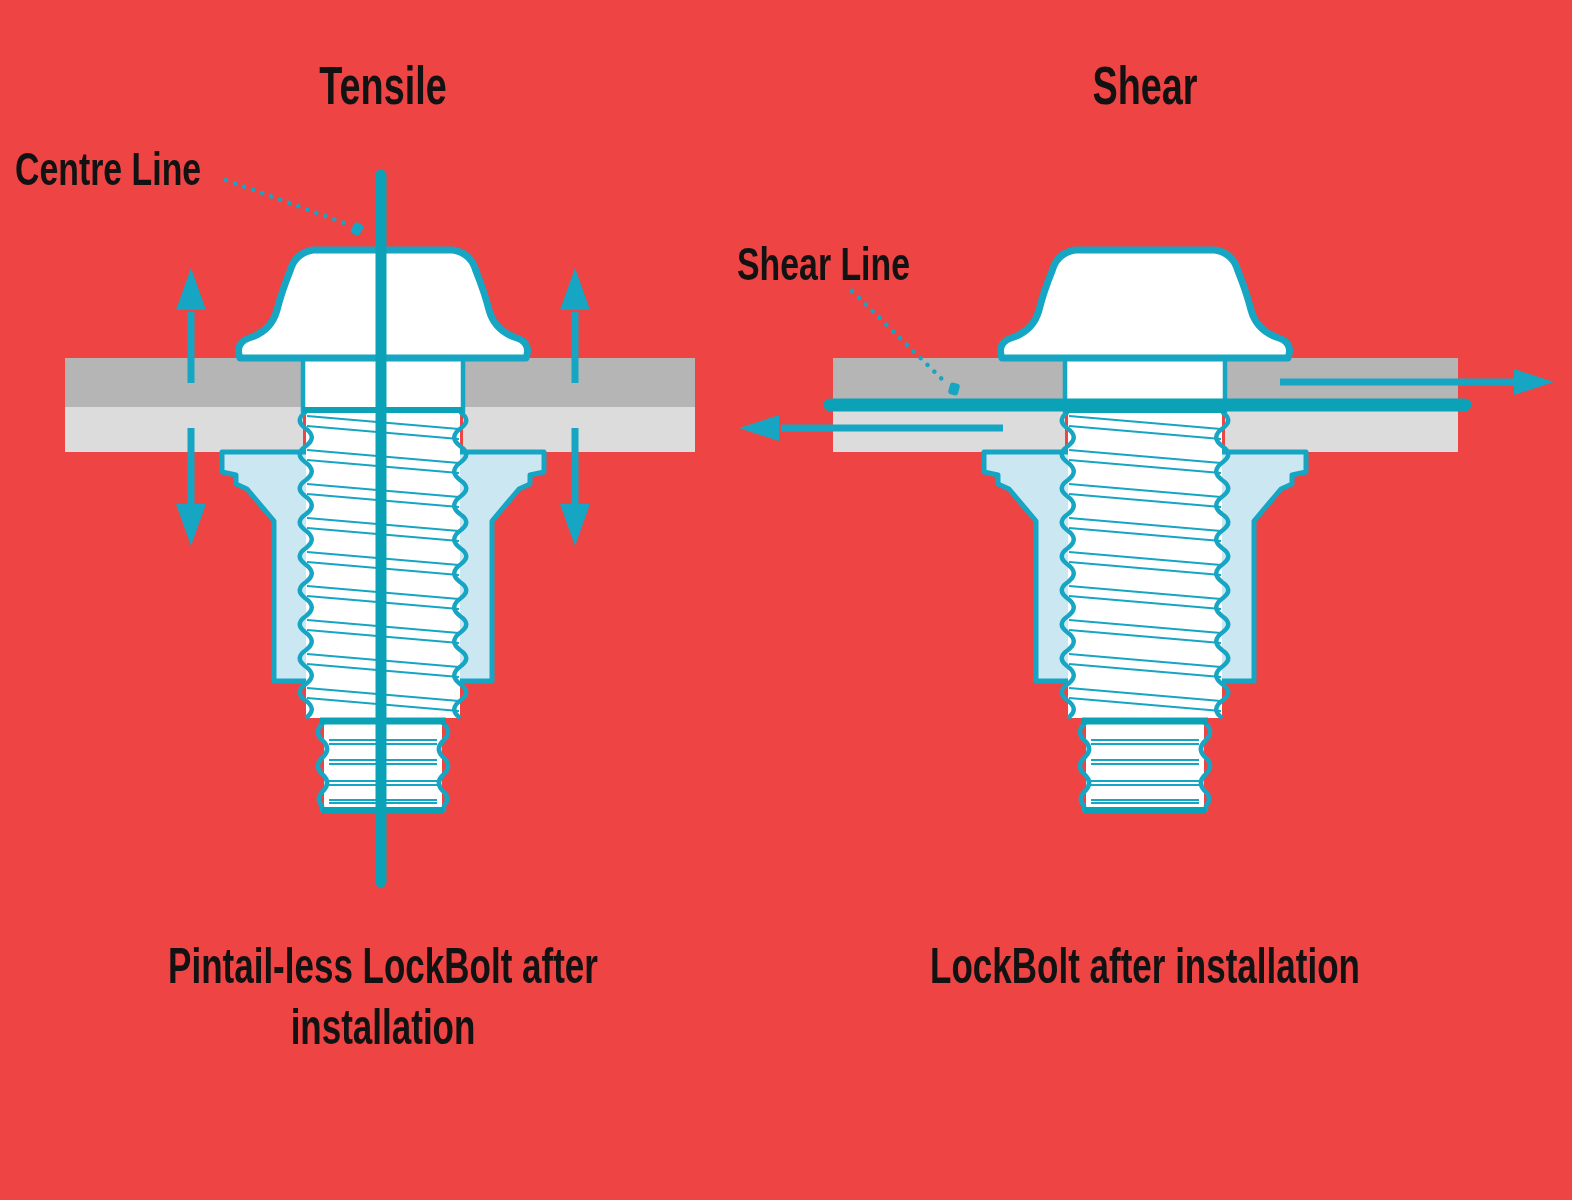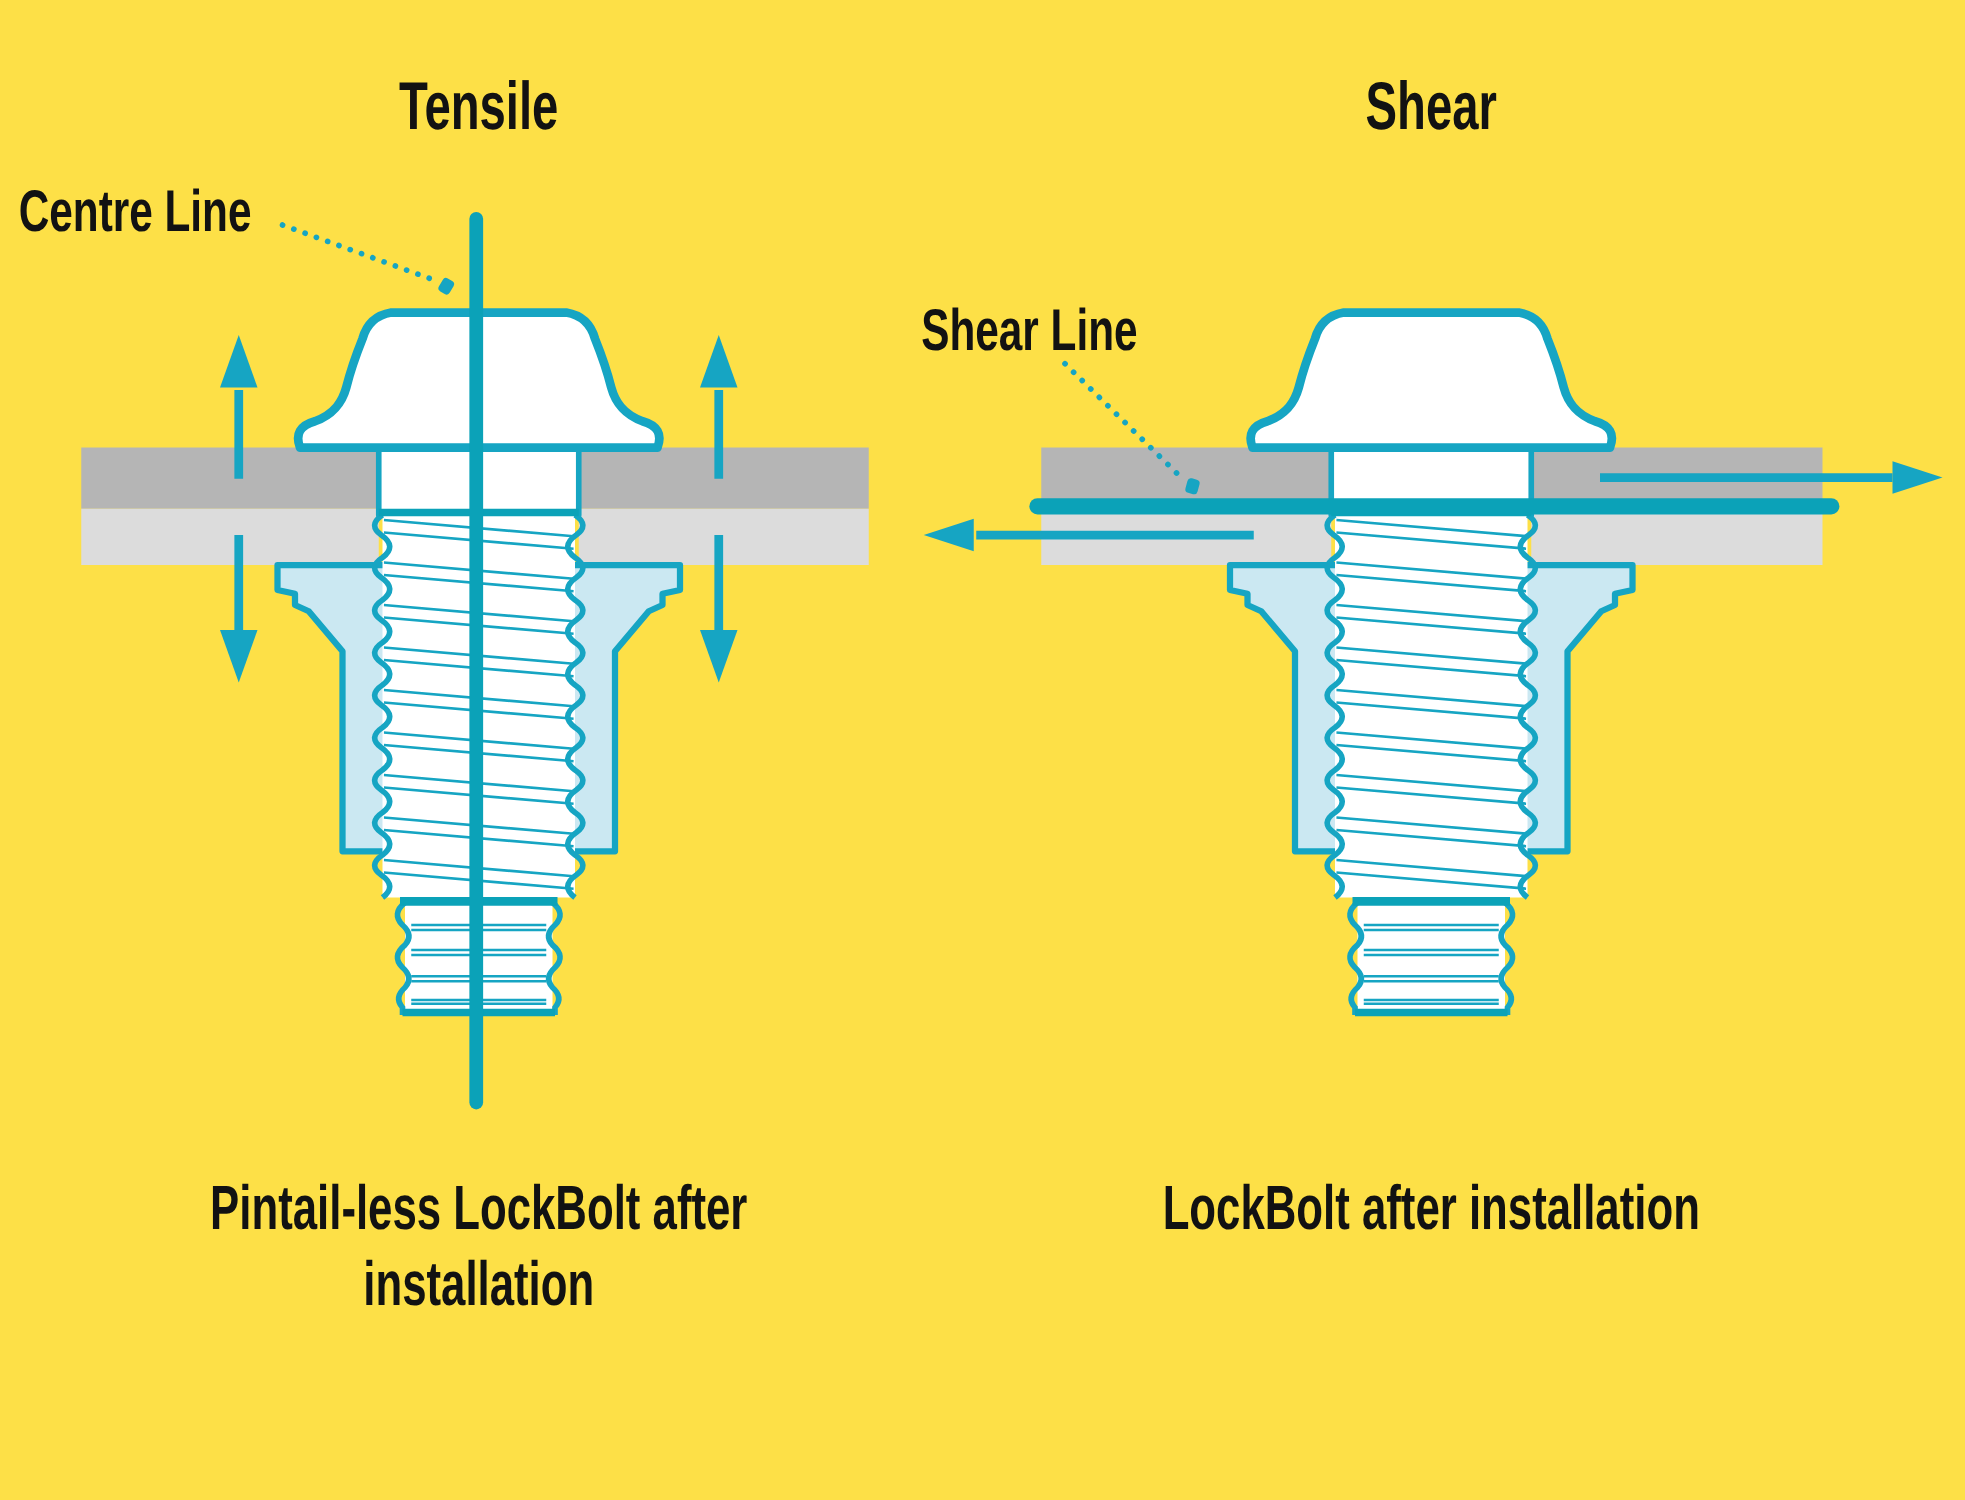--- a/index.html
+++ b/index.html
@@ -1,16 +1,16 @@
 <!DOCTYPE html>
 <html style="--teal: #16a5c3; --teal_deep: #0ba2b8; --collar: #cbe8f2; --plate_dark: #b5b5b5; --plate_light: #dcdcdc; --ink: #121212;"><head>
 <meta charset="utf-8">
 <style>
   html,body{margin:0;padding:0;background:#fff;}
-  .stage{position:relative;width:1572px;height:1200px;background:#fde047;overflow:hidden;
+  .stage{position:relative;width:1572px;height:1200px;background:#ef4444;overflow:hidden;
          font-family:"Liberation Sans",sans-serif;}
   .art{position:absolute;left:0;top:0;width:1572px;height:1200px;}
 
   
   .plate-dark{fill:var(--plate_dark);}
   .plate-light{fill:var(--plate_light);}
   .outline{fill:#ffffff;stroke:var(--teal);stroke-linejoin:round;}
   .collar{fill:var(--collar);stroke:var(--teal);stroke-linejoin:round;}
   .thin{stroke:var(--teal);fill:none;}
   .thick{stroke:var(--teal_deep);fill:none;}

